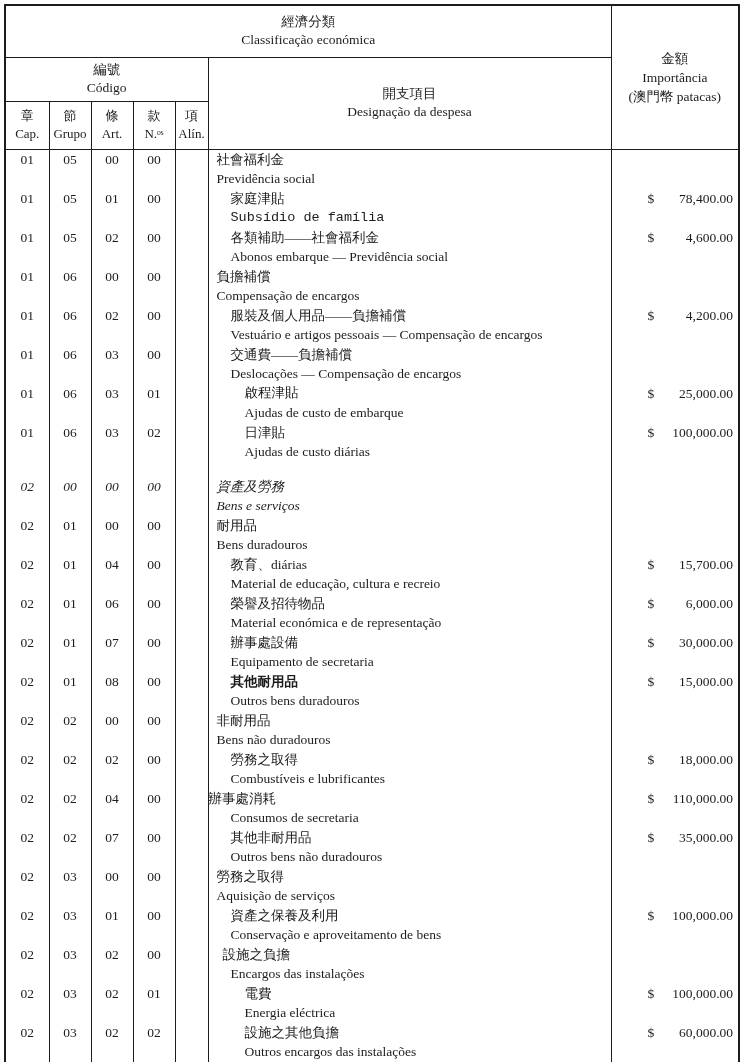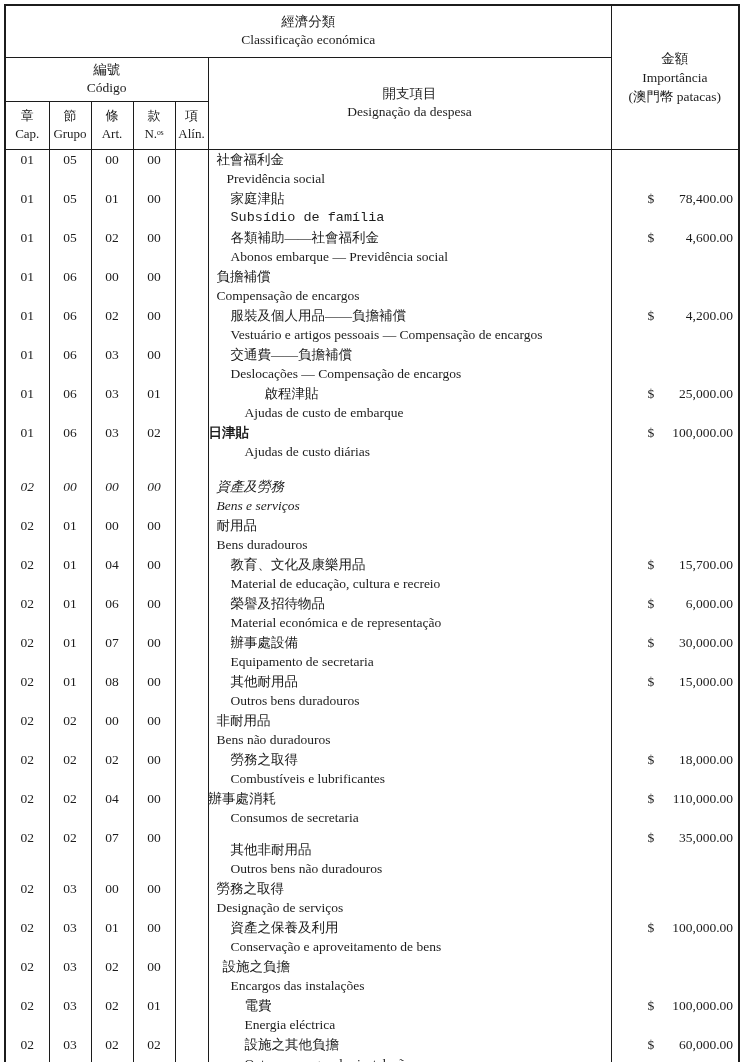--- a/index.html
+++ b/index.html
@@ -107,21 +107,21 @@
     </thead>
     <tbody id="table-body">
   <tr class="item">
     <td class="code cap">01</td>
     <td class="code grupo">05</td>
     <td class="code art">00</td>
     <td class="code n">00</td>
     <td class="code alin"></td>
     <td class="designation">
       <div class="line zh" style="padding-left: 8px;">社會福利金</div>
-      <div class="line pt" style="padding-left: 18px;">Previdência social</div>
+      <div class="line pt" style="padding-left: 8px;">Previdência social</div>
     </td>
     <td class="amount">
       <div class="amount-line">
         <span class="dollar"></span>
         <span class="value"></span>
       </div>
     </td>
   </tr>
 
   <tr class="item">
@@ -214,39 +214,39 @@
     </td>
   </tr>
 
   <tr class="item">
     <td class="code cap">01</td>
     <td class="code grupo">06</td>
     <td class="code art">03</td>
     <td class="code n">01</td>
     <td class="code alin"></td>
     <td class="designation">
-      <div class="line zh" style="padding-left: 56px;">啟程津貼</div>
+      <div class="line zh" style="padding-left: 36px; font-family: Liberation Mono, monospace;">啟程津貼</div>
       <div class="line pt" style="padding-left: 36px;">Ajudas de custo de embarque</div>
     </td>
     <td class="amount">
       <div class="amount-line">
         <span class="dollar">$</span>
         <span class="value">25,000.00</span>
       </div>
     </td>
   </tr>
 
   <tr class="item">
     <td class="code cap">01</td>
     <td class="code grupo">06</td>
     <td class="code art">03</td>
     <td class="code n">02</td>
     <td class="code alin"></td>
     <td class="designation">
-      <div class="line zh" style=" font-weight: bold;">日津貼</div>
+      <div class="line zh" style="padding-left: 36px;">日津貼</div>
       <div class="line pt" style="padding-left: 36px;">Ajudas de custo diárias</div>
     </td>
     <td class="amount">
       <div class="amount-line">
         <span class="dollar">$</span>
         <span class="value">100,000.00</span>
       </div>
     </td>
   </tr>
 
@@ -296,21 +296,21 @@
     </td>
   </tr>
 
   <tr class="item">
     <td class="code cap">02</td>
     <td class="code grupo">01</td>
     <td class="code art">04</td>
     <td class="code n">00</td>
     <td class="code alin"></td>
     <td class="designation">
-      <div class="line zh" style="padding-left: 22px;">教育、文化及康樂用品</div>
+      <div class="line zh" style="padding-left: 22px;">教育、diárias</div>
       <div class="line pt" style="padding-left: 22px;">Material de educação, cultura e recreio</div>
     </td>
     <td class="amount">
       <div class="amount-line">
         <span class="dollar">$</span>
         <span class="value">15,700.00</span>
       </div>
     </td>
   </tr>
 
@@ -350,21 +350,21 @@
     </td>
   </tr>
 
   <tr class="item">
     <td class="code cap">02</td>
     <td class="code grupo">01</td>
     <td class="code art">08</td>
     <td class="code n">00</td>
     <td class="code alin"></td>
     <td class="designation">
-      <div class="line zh" style="padding-left: 22px;">其他耐用品</div>
+      <div class="line zh" style="padding-left: 22px; font-weight: bold;">其他耐用品</div>
       <div class="line pt" style="padding-left: 22px;">Outros bens duradouros</div>
     </td>
     <td class="amount">
       <div class="amount-line">
         <span class="dollar">$</span>
         <span class="value">15,000.00</span>
       </div>
     </td>
   </tr>
 
@@ -422,40 +422,40 @@
     </td>
   </tr>
 
   <tr class="item">
     <td class="code cap">02</td>
     <td class="code grupo">02</td>
     <td class="code art">07</td>
     <td class="code n">00</td>
     <td class="code alin"></td>
     <td class="designation">
-      <div class="line zh" style="padding-left: 22px; margin-top: 12px;">其他非耐用品</div>
+      <div class="line zh" style="padding-left: 22px;">其他非耐用品</div>
       <div class="line pt" style="padding-left: 22px;">Outros bens não duradouros</div>
     </td>
     <td class="amount">
       <div class="amount-line">
         <span class="dollar">$</span>
         <span class="value">35,000.00</span>
       </div>
     </td>
   </tr>
 
   <tr class="item">
     <td class="code cap">02</td>
     <td class="code grupo">03</td>
     <td class="code art">00</td>
     <td class="code n">00</td>
     <td class="code alin"></td>
     <td class="designation">
       <div class="line zh" style="padding-left: 8px;">勞務之取得</div>
-      <div class="line pt" style="padding-left: 8px;">Designação de serviços</div>
+      <div class="line pt" style="padding-left: 8px;">Aquisição de serviços</div>
     </td>
     <td class="amount">
       <div class="amount-line">
         <span class="dollar"></span>
         <span class="value"></span>
       </div>
     </td>
   </tr>
 
   <tr class="item">

